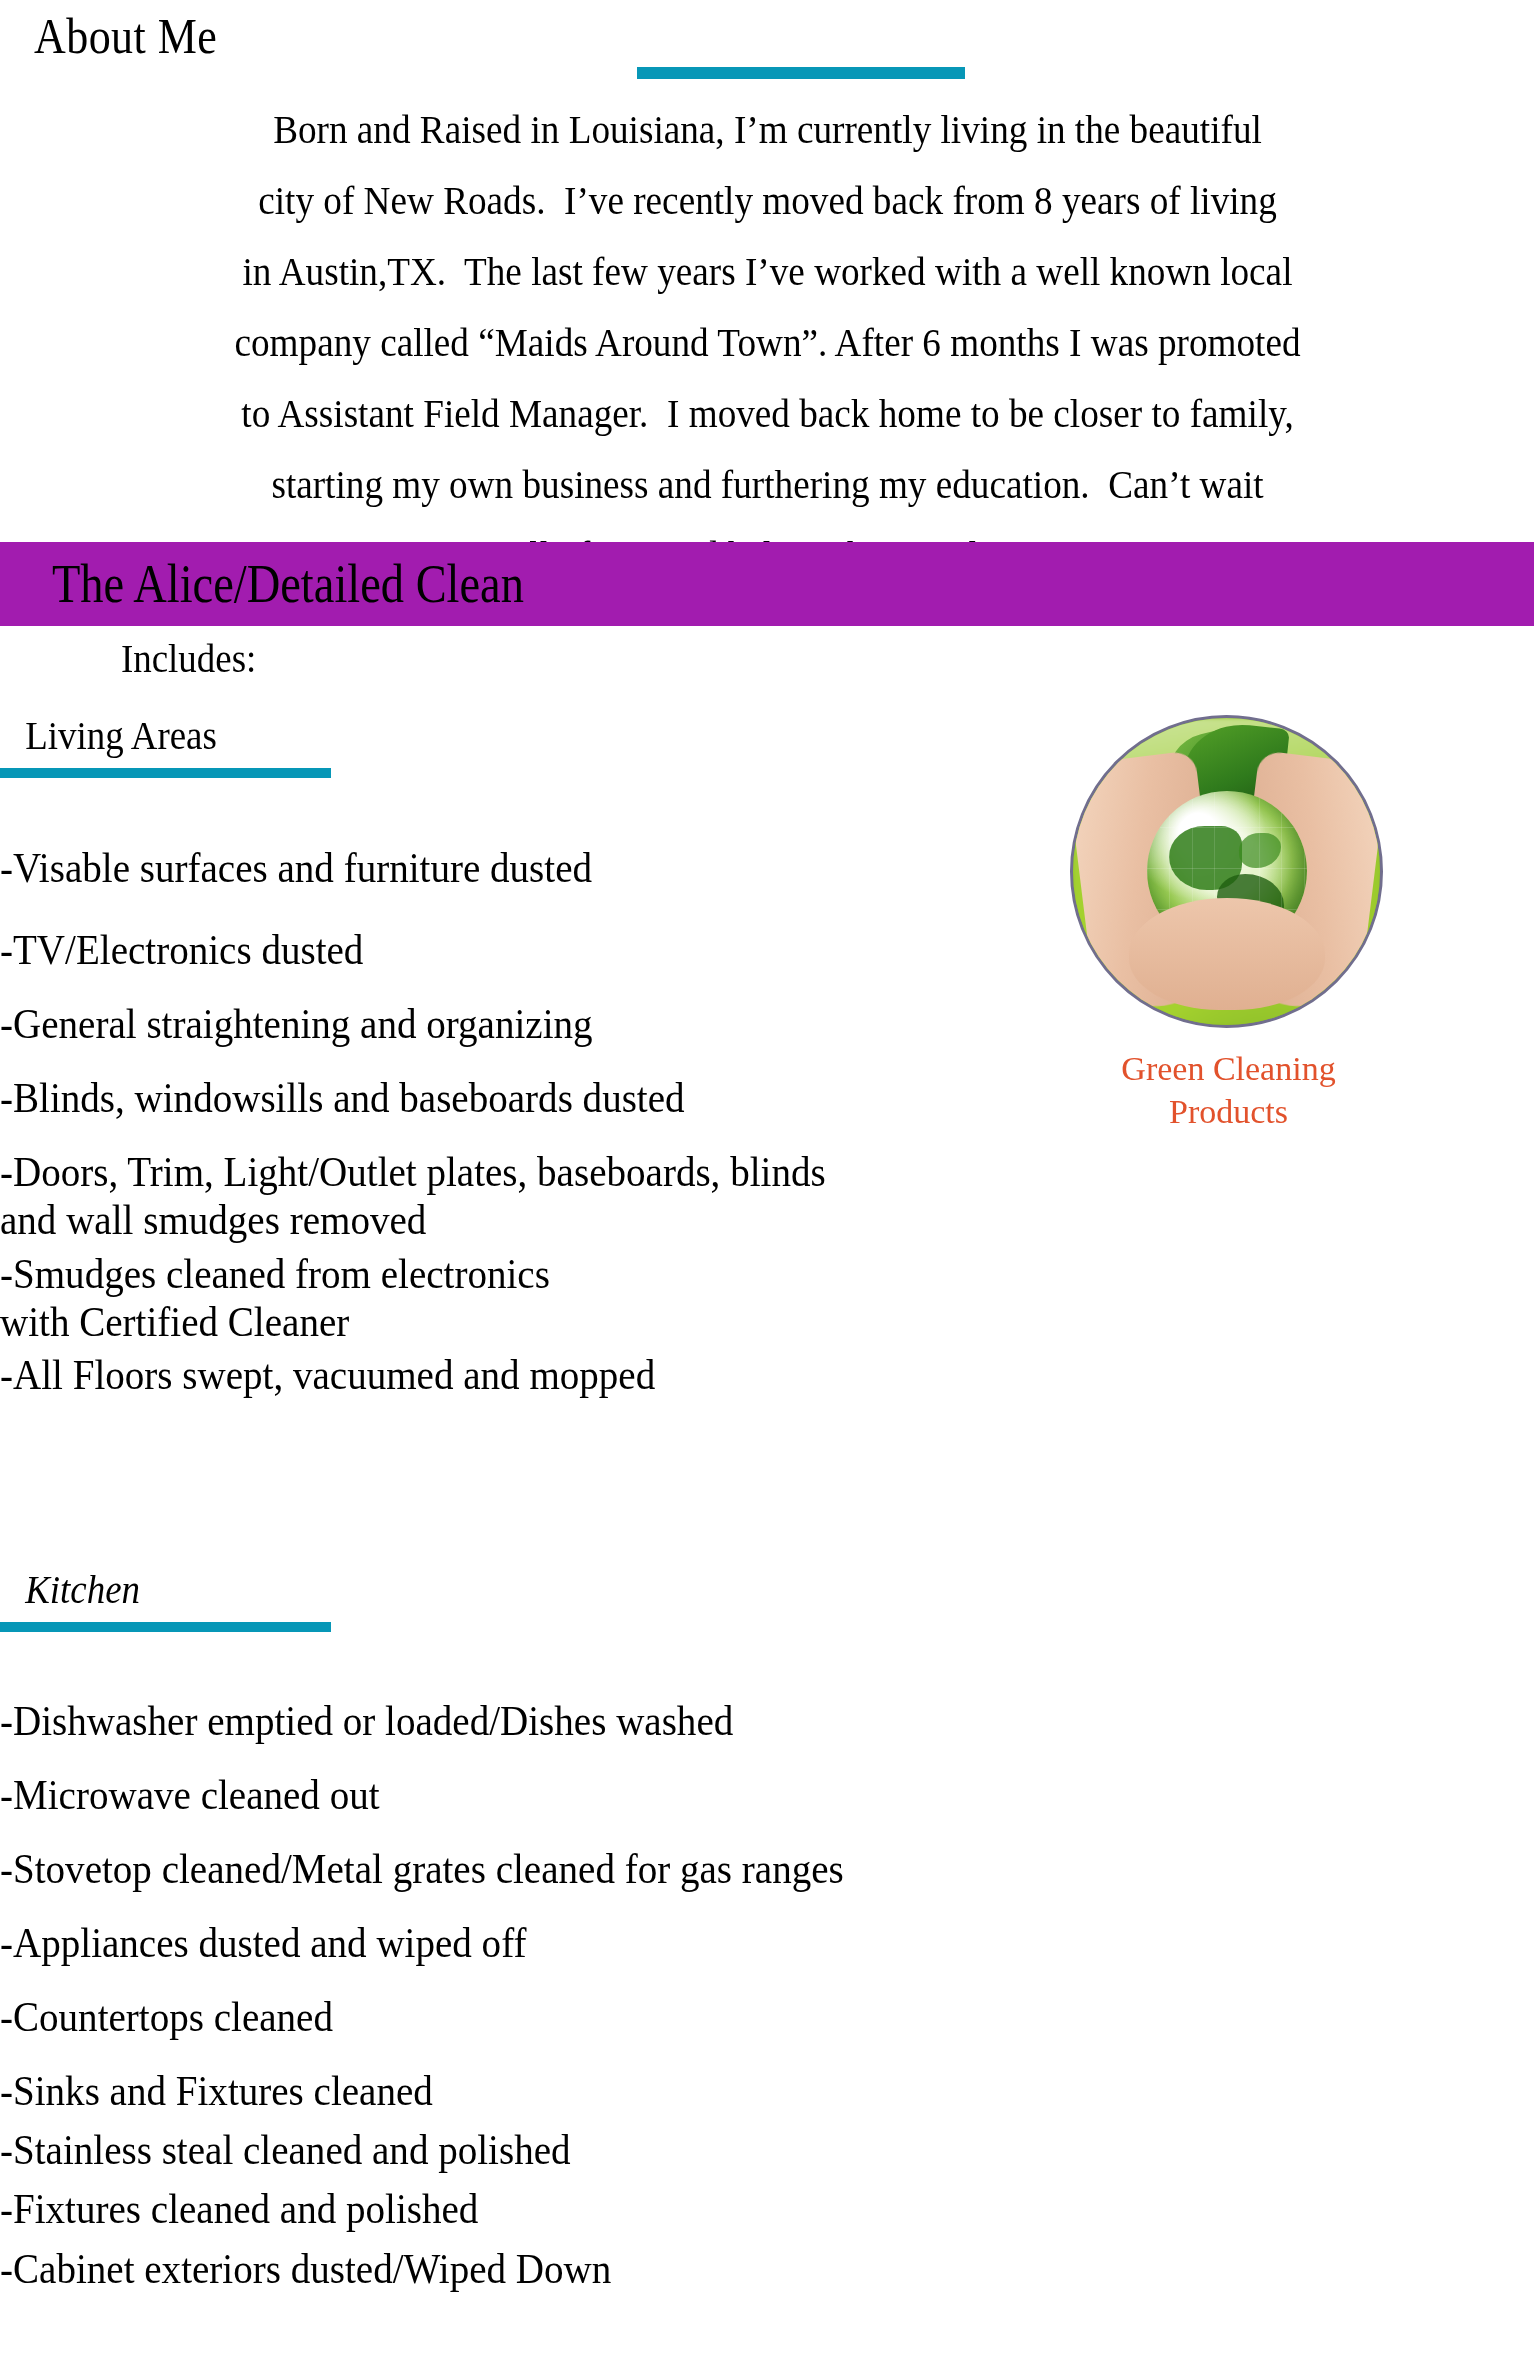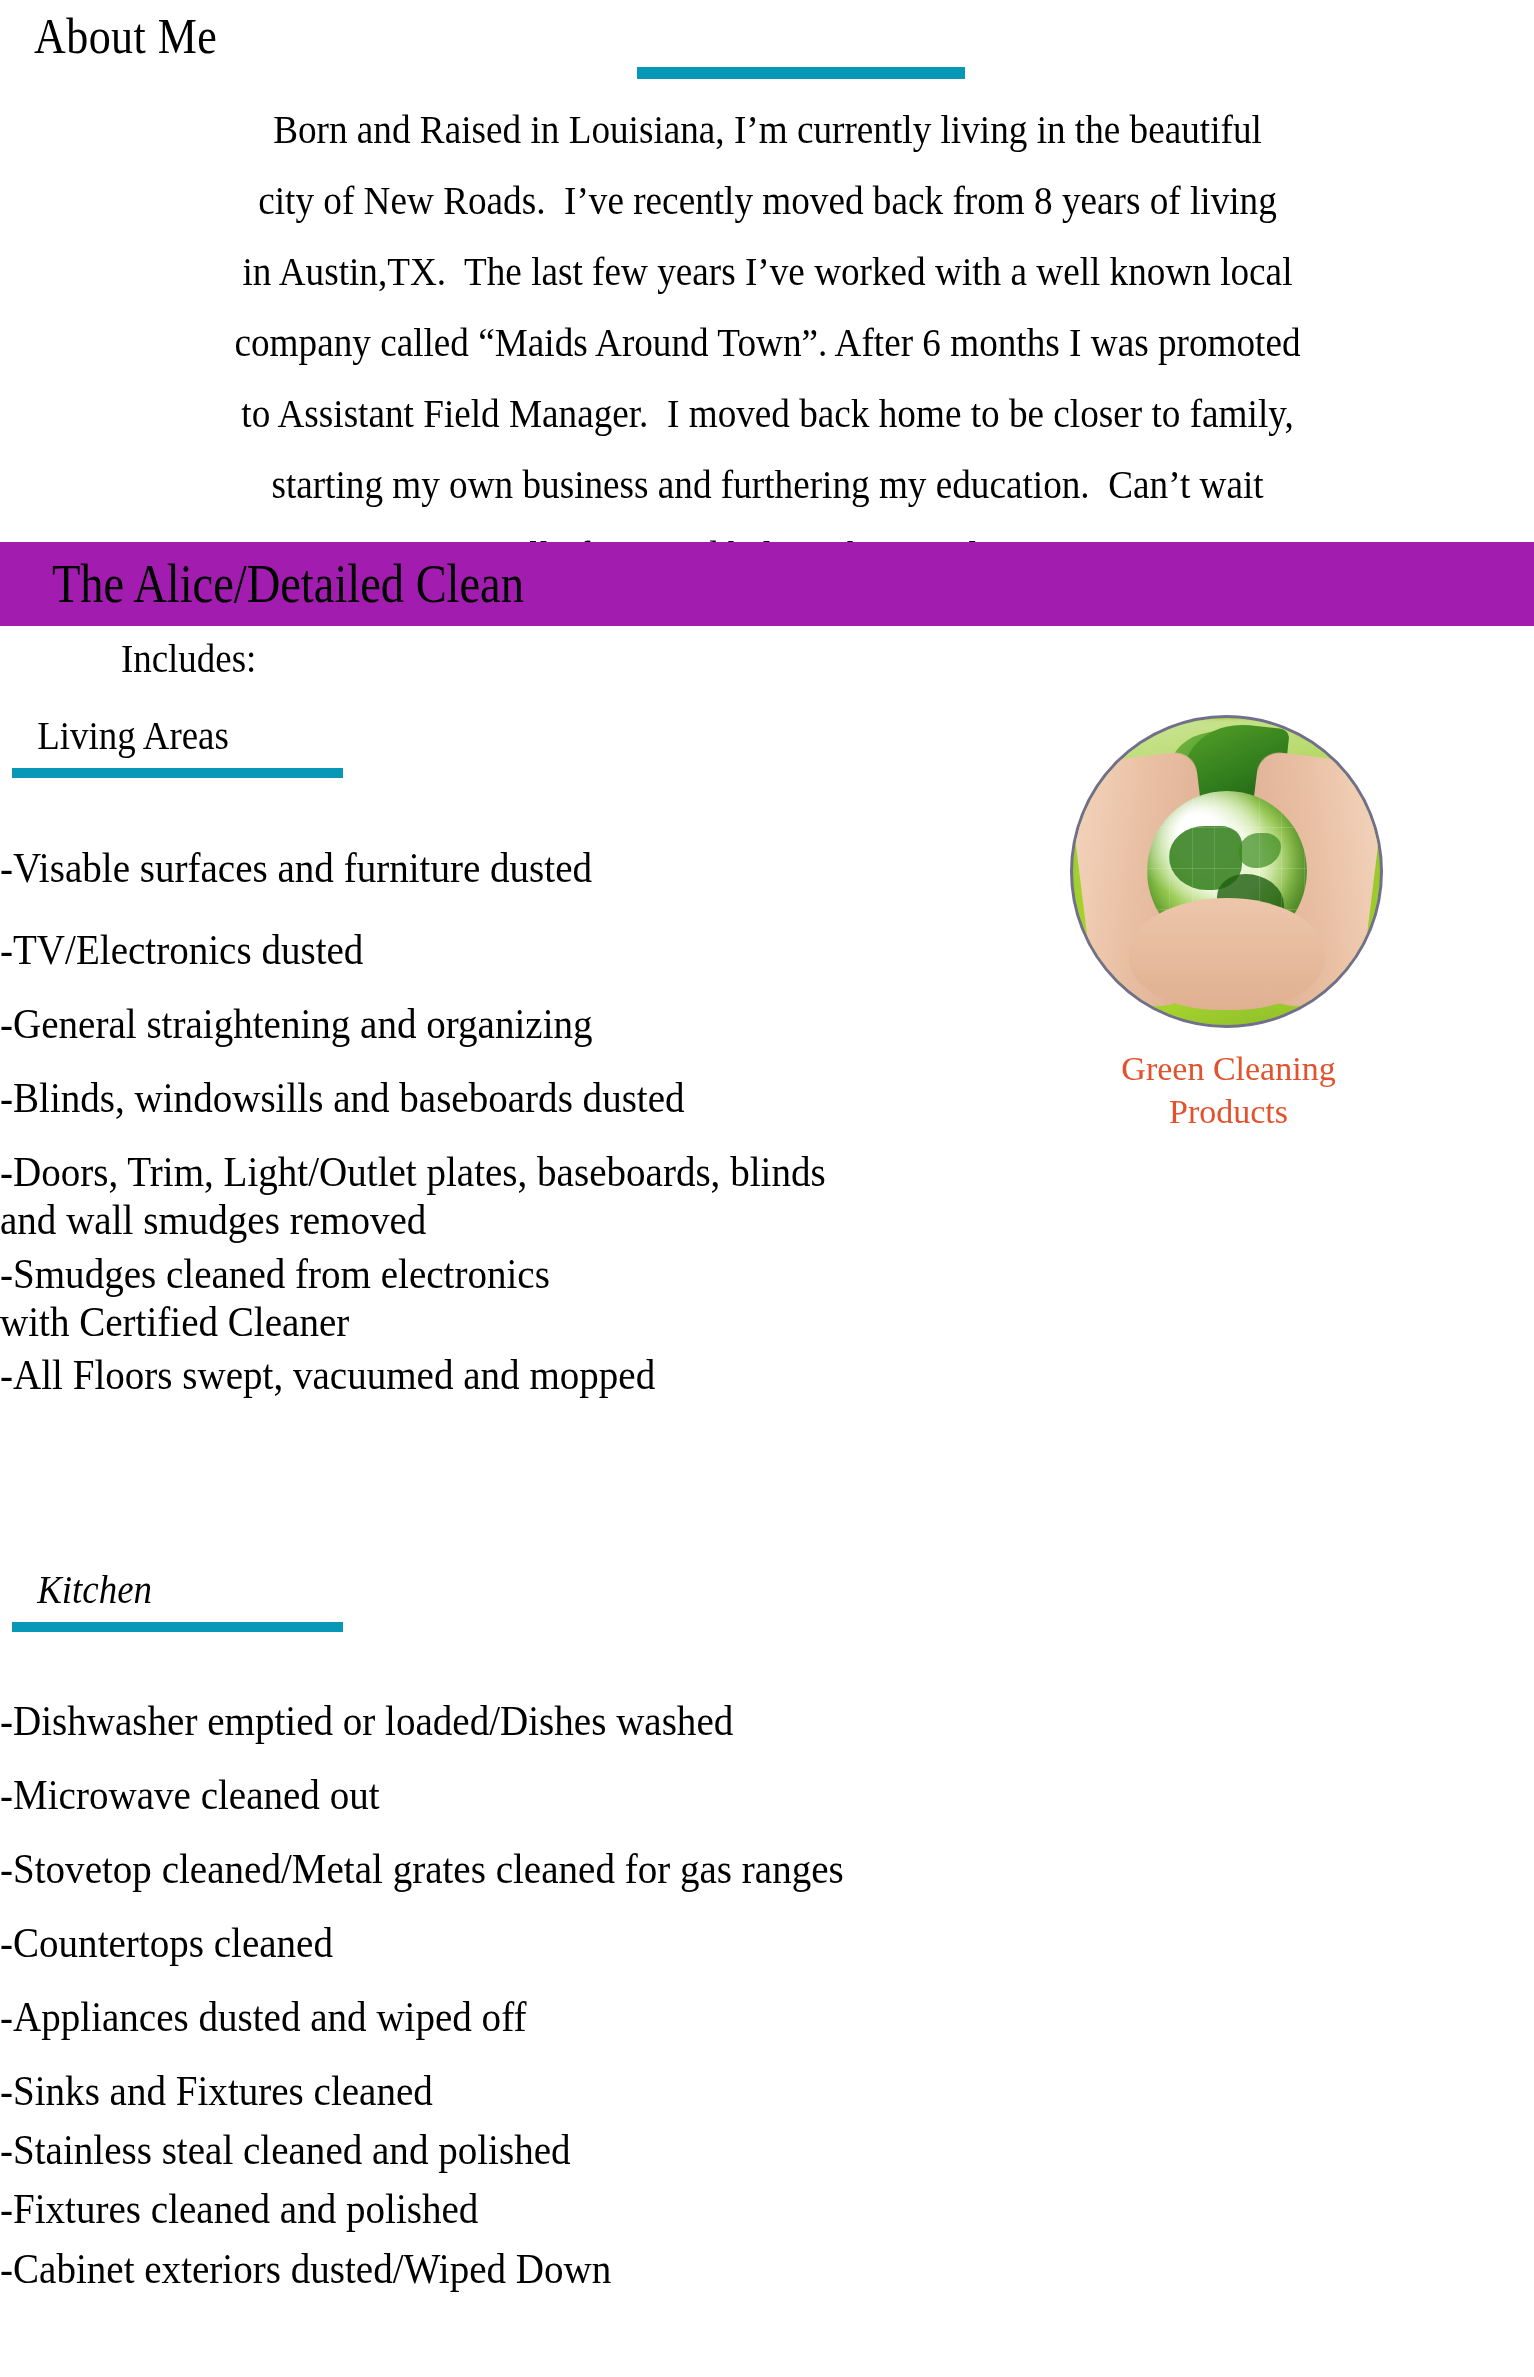--- a/index.html
+++ b/index.html
@@ -84,21 +84,21 @@
     top: 634px;
     font-size: 41px;
     line-height: 48px;
     transform: scaleX(0.9);
     transform-origin: left center;
   }
 
   
   .section-head {
     position: absolute;
-    left: 12px;
+    left: 0;
     width: 336px;
   }
   .section-head .sh-text {
     display: block;
     padding-left: 28px;
     font-size: 41px;
     line-height: 50px;
     transform: scaleX(0.9);
     transform-origin: left center;
     white-space: nowrap;
@@ -352,20 +352,20 @@
 
 <div id="head-kitchen" class="section-head">
   <span class="sh-text">Kitchen</span>
   <span class="sh-rule"></span>
 </div>
 
 <ul id="list-kitchen" class="clean-list">
   <li class="gap-md"><span class="li-inner">-Dishwasher emptied or loaded/Dishes washed</span></li>
   <li class="gap-md"><span class="li-inner">-Microwave cleaned out</span></li>
   <li class="gap-md"><span class="li-inner">-Stovetop cleaned/Metal grates cleaned for gas ranges</span></li>
+  <li class="gap-md"><span class="li-inner">-Appliances dusted and wiped off</span></li>
   <li class="gap-md"><span class="li-inner">-Countertops cleaned</span></li>
-  <li class="gap-md"><span class="li-inner">-Appliances dusted and wiped off</span></li>
   <li class="gap-sm"><span class="li-inner">-Sinks and Fixtures cleaned</span></li>
   <li class="gap-sm"><span class="li-inner">-Stainless steal cleaned and polished</span></li>
   <li class="gap-sm"><span class="li-inner">-Fixtures cleaned and polished</span></li>
   <li><span class="li-inner">-Cabinet exteriors dusted/Wiped Down</span></li>
 </ul>
 
 
 </body></html>

